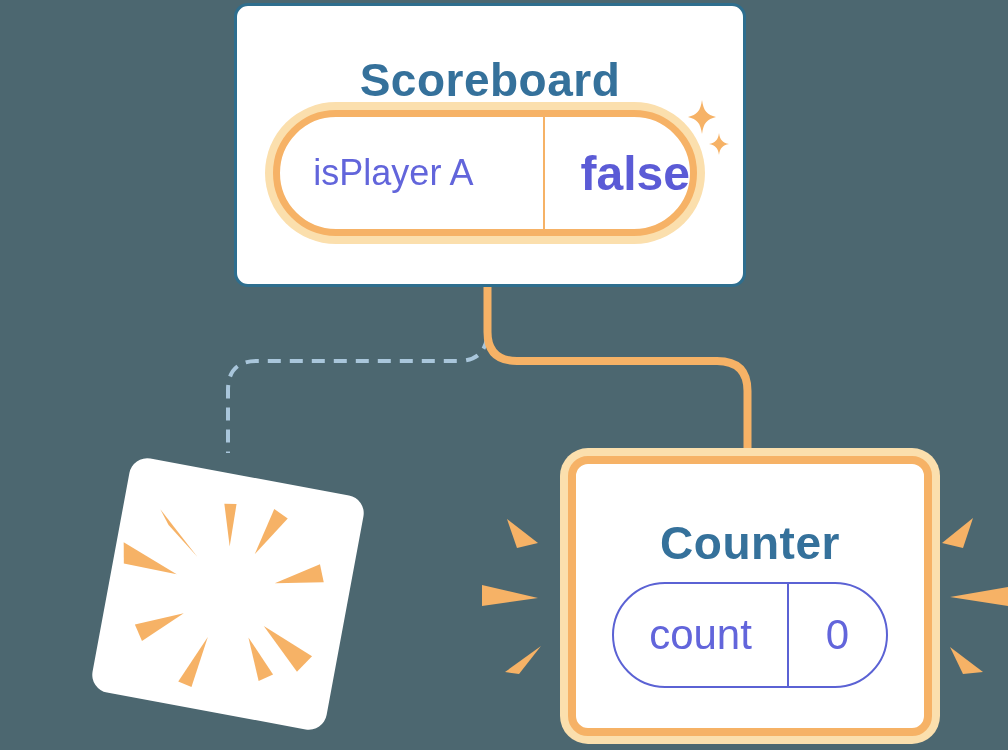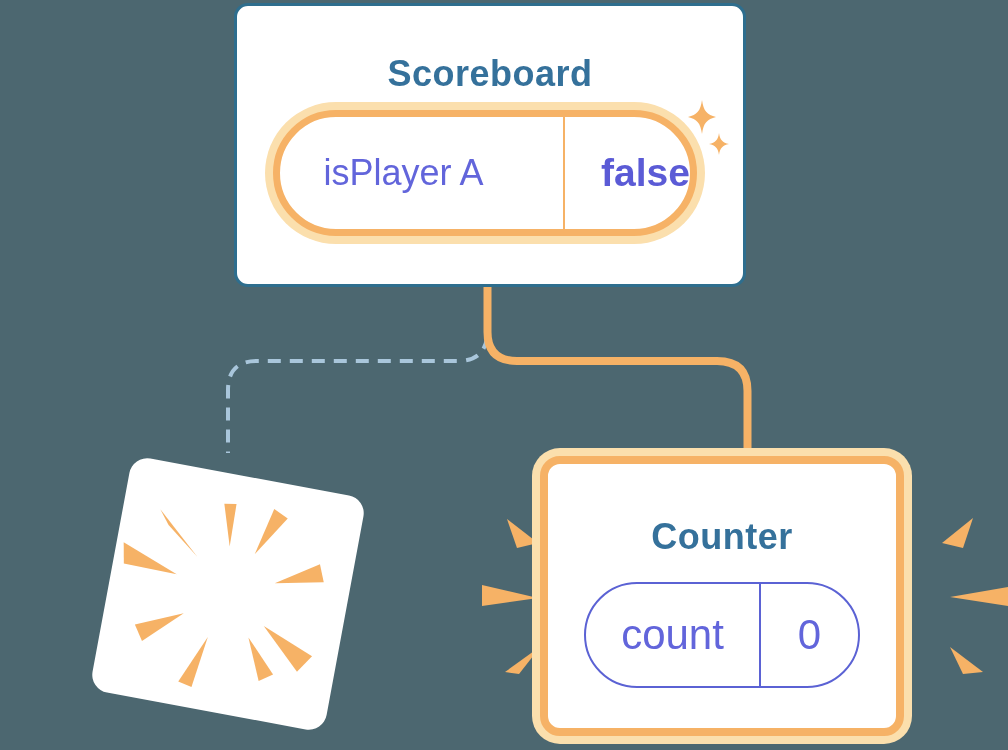--- a/index.html
+++ b/index.html
@@ -16,44 +16,44 @@
     position:absolute;background:#fff;box-sizing:border-box;
   }
   .scoreboard-card{
     left:234px;top:3px;width:512px;height:284px;
     border:3px solid var(--card-border,#2E6E8E);border-radius:14px;
     z-index:2;
   }
   .card-title{
     text-align:center;
     color:var(--title,#35719B);
-    font-size:36px;font-weight:600;letter-spacing:0.5px;
+    font-size:46px;font-weight:600;letter-spacing:0.5px;
   }
   .scoreboard-card .card-title{margin-top:47px;}
 
   
   .state-pill-orange{
     position:absolute;left:36px;top:104px;
     width:410px;height:112px;
     background:#fff;
     border:7px solid var(--orange,#F6B266);
     border-radius:999px;
     box-shadow:0 0 0 8px var(--orange-pale,#FBDFAD);
     display:flex;align-items:stretch;overflow:hidden;gap:36px;
   }
   .pill-cell{display:flex;align-items:center;justify-content:center;}
   .pill-label{color:var(--purple,#6265DB);font-size:36px;}
-  .pill-value{color:var(--purple-bold,#5B5BD6);font-size:39px;font-weight:700;}
+  .pill-value{color:var(--purple-bold,#5B5BD6);font-size:48px;font-weight:700;}
   .state-pill-orange .cell-label{width:250px;}
   .state-pill-orange .cell-value{flex:1;}
   .pill-divider-orange{width:2px;background:var(--orange,#F6B266);}
 
   
   .counter-card{
-    left:540px;top:456px;width:364px;height:280px;
+    left:568px;top:456px;width:364px;height:280px;
     border:8px solid var(--orange,#F6B266);border-radius:20px;
     box-shadow:0 0 0 8px var(--orange-pale,#FBDFAD);
     z-index:2;
   }
   .counter-card .card-title{margin-top:52px;}
   .state-pill-purple{
     position:absolute;left:36px;top:118px;
     width:272px;height:102px;background:#fff;
     border:2px solid var(--purple-line,#5B62D4);
     border-radius:999px;

